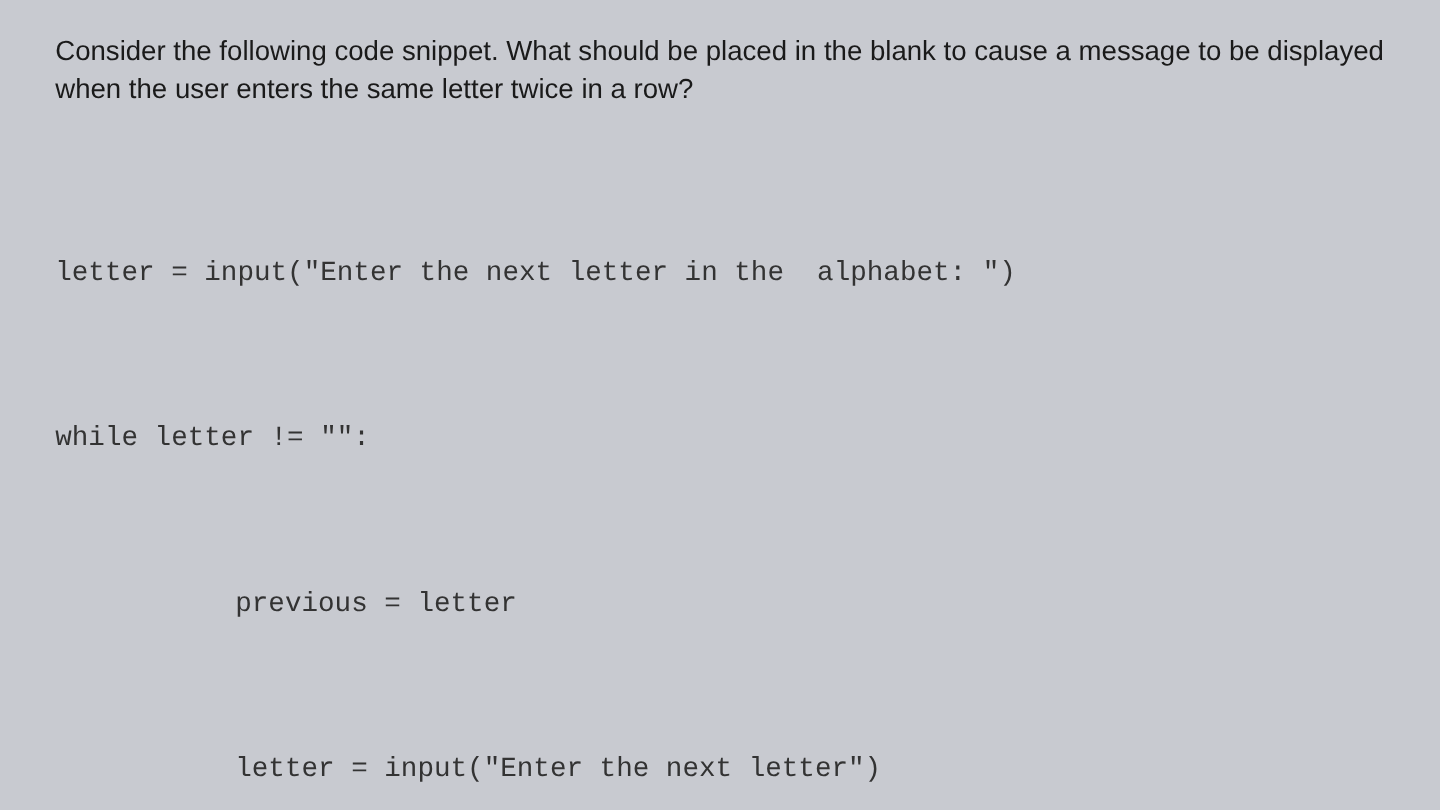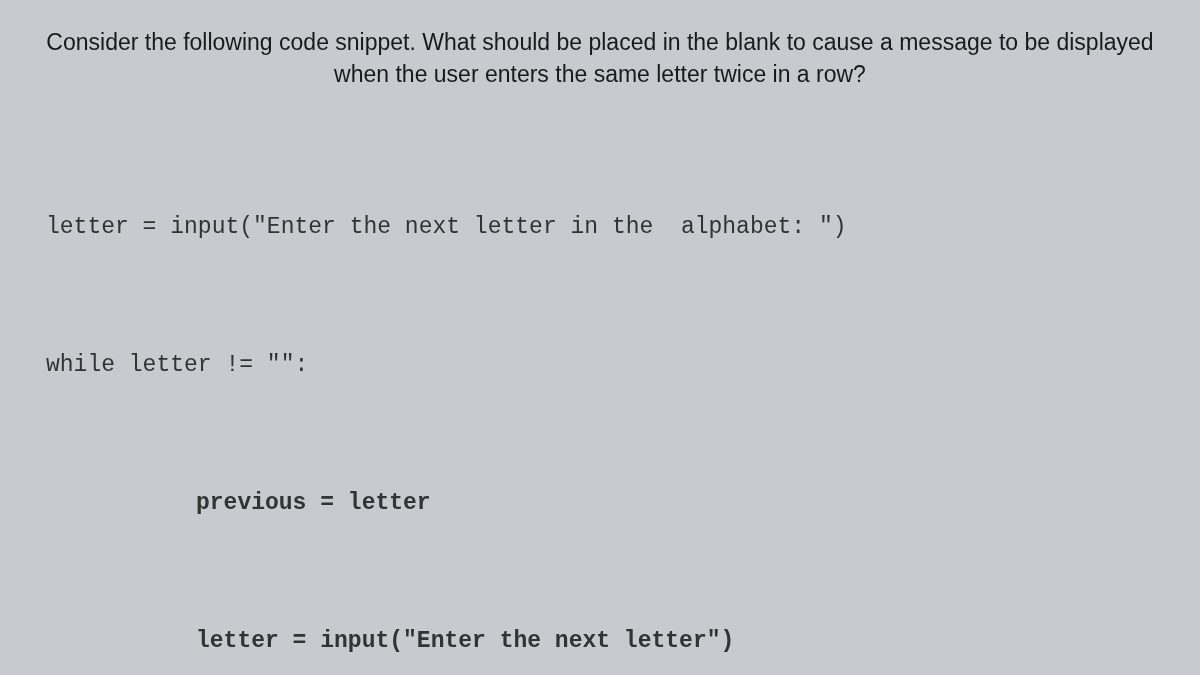--- a/index.html
+++ b/index.html
@@ -14,34 +14,33 @@
     overflow: hidden;
   }
   .page {
     padding: 26px 46px 20px 46px;
   }
   .question-text {
     font-size: 23px;
     line-height: 1.4;
     margin-bottom: 22px;
     color: #1a1a1a;
-    text-align: center;
   }
   .code-block {
     font-family: "Courier New", Courier, monospace;
     font-size: 23px;
     line-height: 2.0;
     color: #333;
     margin-bottom: 26px;
     white-space: pre;
   }
   .code-line {
     display: block;
   }
-  .indent-1 { padding-left: 150px; font-weight: bold; }
+  .indent-1 { padding-left: 150px; }
 </style>
 </head>
 <body>
 
 <div class="page">
 
   <div class="question-text">Consider the following code snippet. What should be placed in the blank to cause a message to be displayed when the user enters the same letter twice in a row?</div>
 
   <div class="code-block">
     <span class="code-line">letter = input("Enter the next letter in the  alphabet: ")</span>

